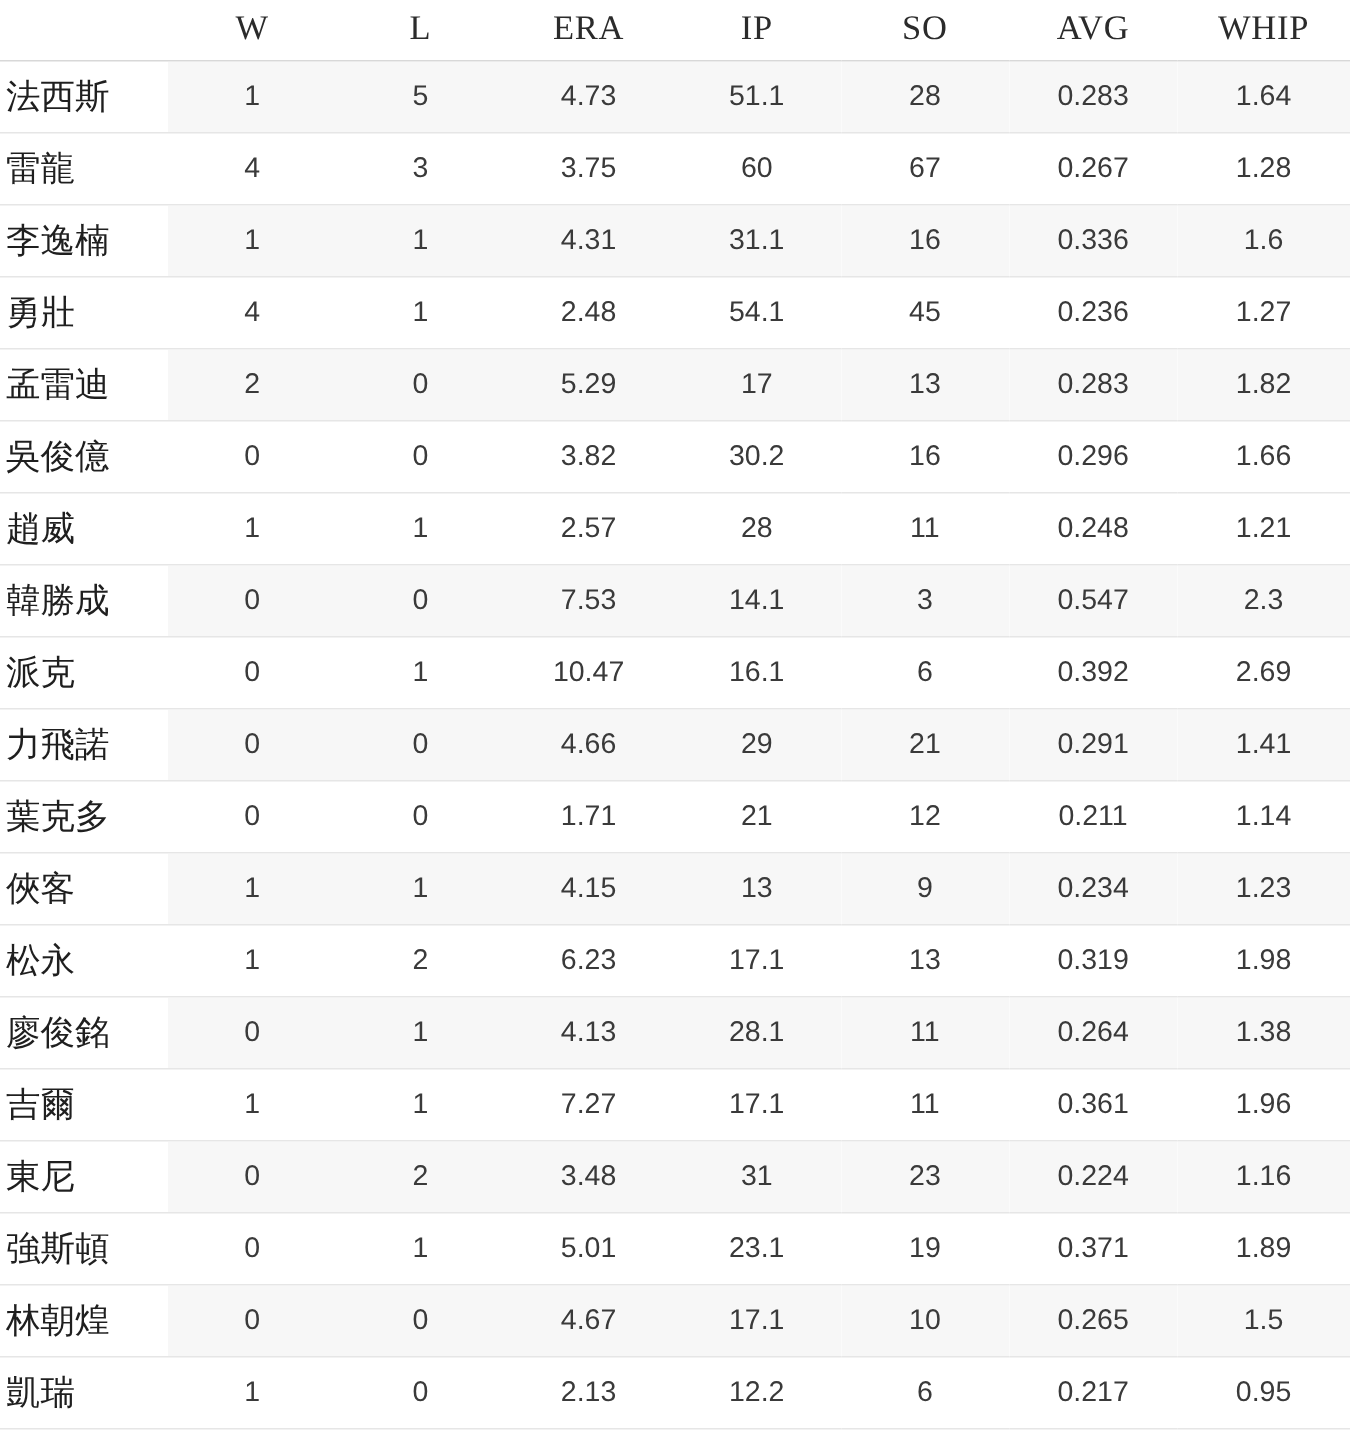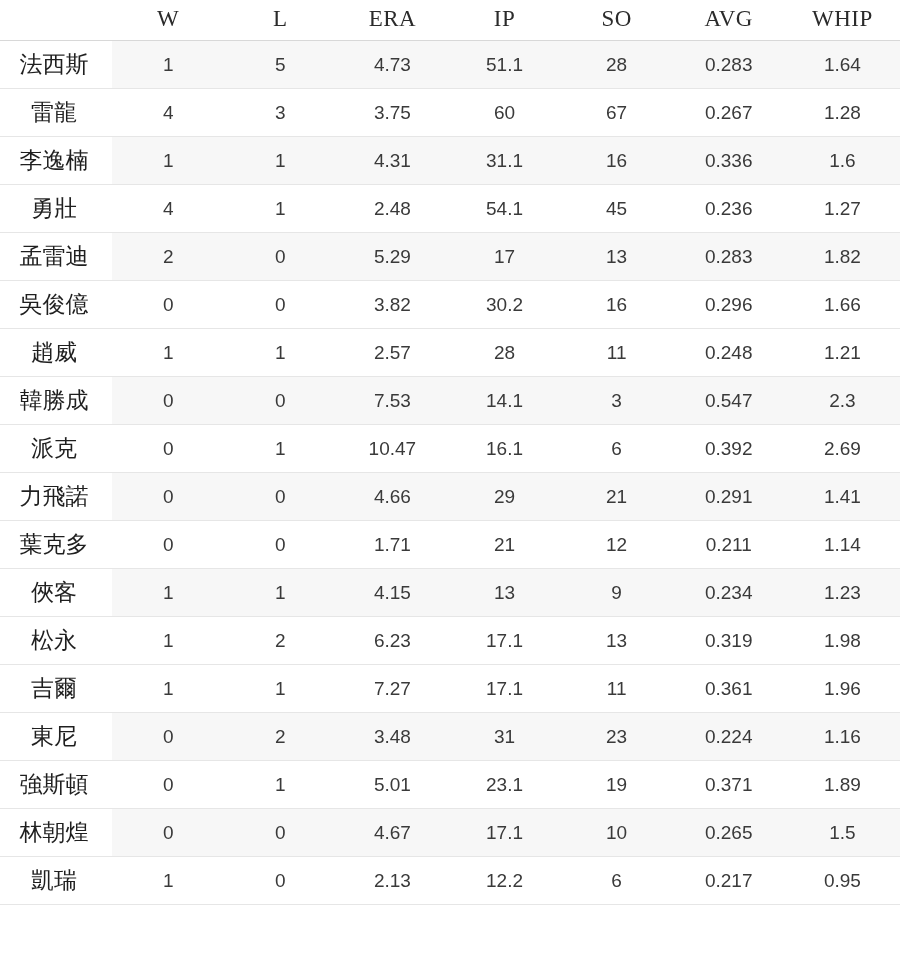--- a/index.html
+++ b/index.html
@@ -44,21 +44,21 @@
     color: #3a3a3a;
     padding: 8px 4px 8px 4px;
     border-bottom: 1px solid #e6e6e6;
     white-space: nowrap;
     overflow: hidden;
   }
   #stats-table tbody td.player {
     font-family: "Liberation Serif", serif;
     font-size: 23px;
     color: #1f1f1f;
-    text-align: center;
+    text-align: left;
     padding-right: 8px;
   }
   #stats-table tbody tr.odd td {
     background: #f7f7f7;
   }
   #stats-table tbody tr.even td {
     background: #ffffff;
   }
   #stats-table tbody tr.odd td.player,
   #stats-table tbody tr.even td.player {
@@ -215,20 +215,30 @@
       <tr class="even">
         <td class="player">松永</td>
         <td>1</td>
         <td>2</td>
         <td>6.23</td>
         <td>17.1</td>
         <td>13</td>
         <td>0.319</td>
         <td>1.98</td>
       </tr>
+      <tr class="odd">
+        <td class="player">廖俊銘</td>
+        <td>0</td>
+        <td>1</td>
+        <td>4.13</td>
+        <td>28.1</td>
+        <td>11</td>
+        <td>0.264</td>
+        <td>1.38</td>
+      </tr>
       <tr class="even">
         <td class="player">吉爾</td>
         <td>1</td>
         <td>1</td>
         <td>7.27</td>
         <td>17.1</td>
         <td>11</td>
         <td>0.361</td>
         <td>1.96</td>
       </tr>

